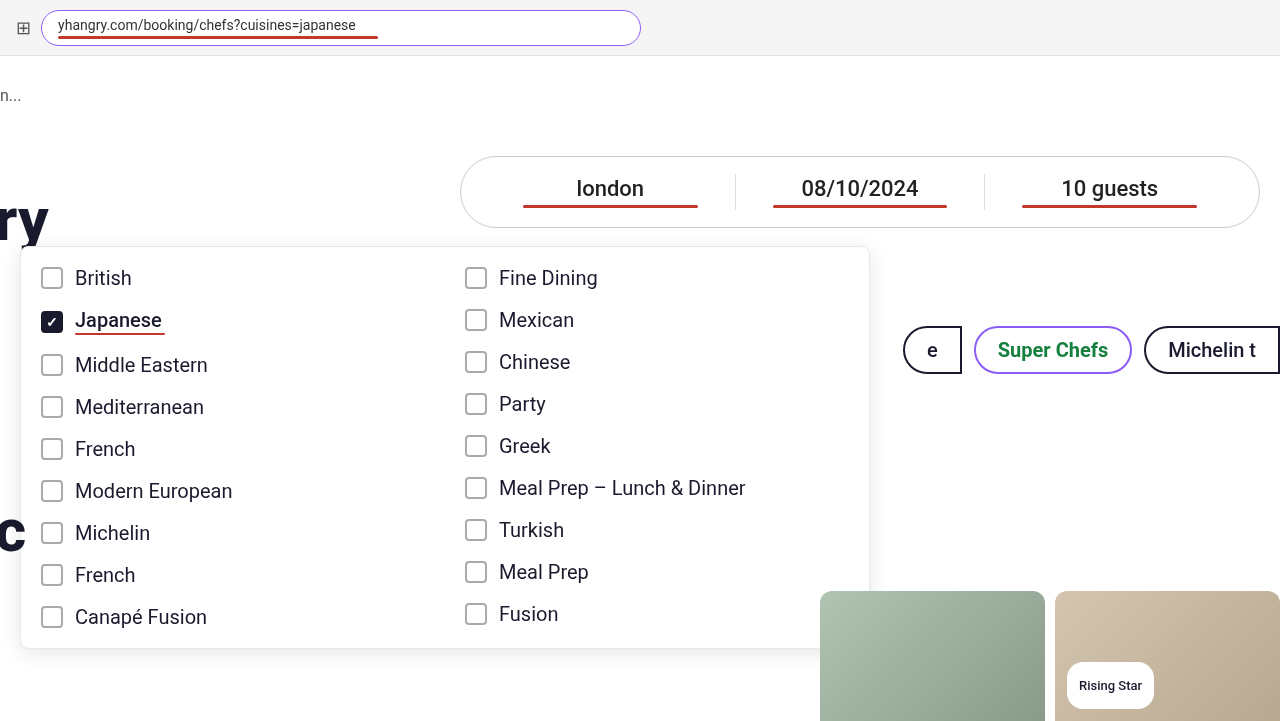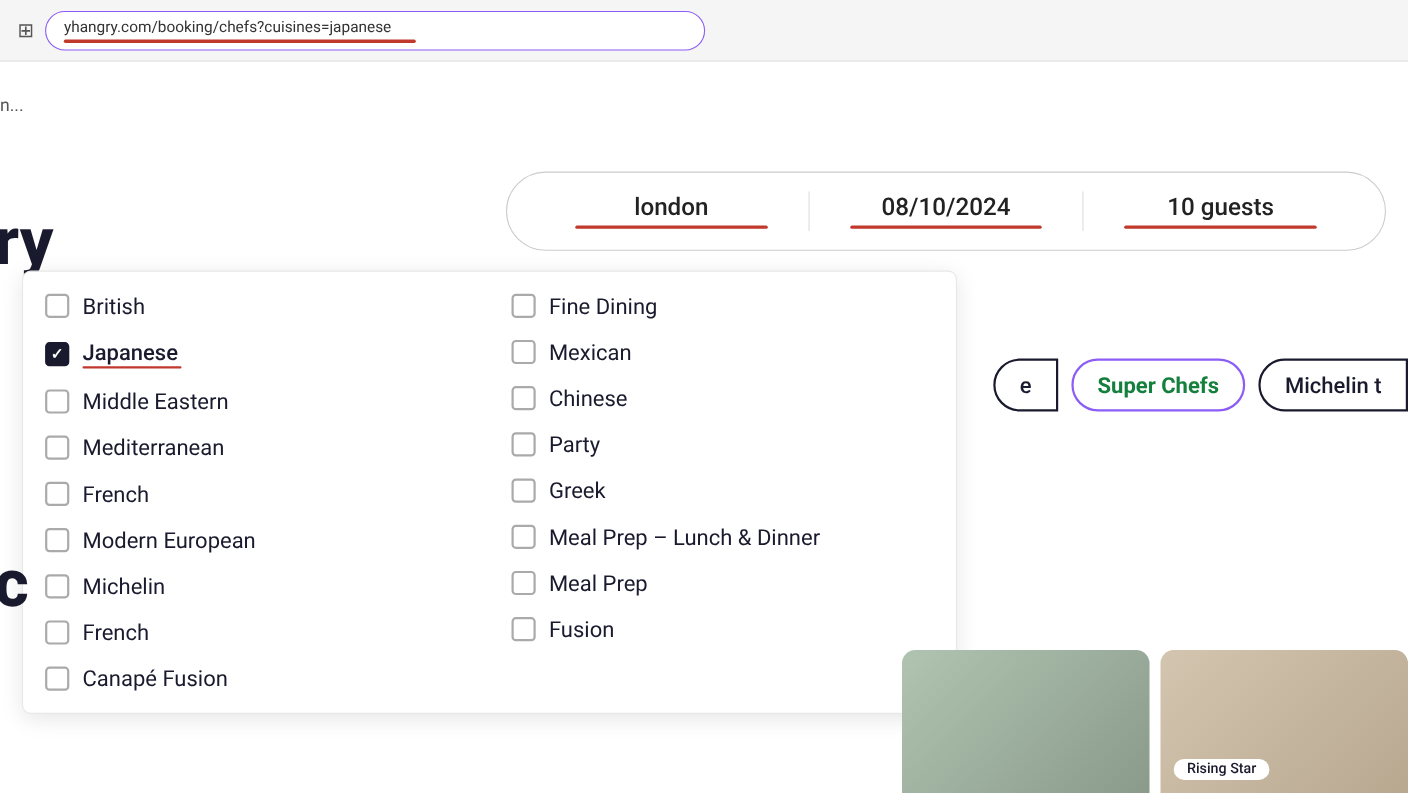--- a/index.html
+++ b/index.html
@@ -203,21 +203,21 @@
       border-radius: 12px 12px 0 0;
       position: relative;
       overflow: hidden;
     }
     .chef-card-badge {
       position: absolute;
       bottom: 12px;
       left: 12px;
       background: #fff;
       border-radius: 16px;
-      padding: 2px 12px;
+      padding: 16px 12px;
       font-size: 13px;
       font-weight: 500;
       color: #1a1a2e;
     }
 
     
     .left-partial {
       position: absolute;
       left: -5px;
       top: 128px;
@@ -362,20 +362,24 @@
       <div class="cuisine-item">
         <div class="checkbox"></div>
         <div class="cuisine-label">Greek</div>
       </div>
 
       <div class="cuisine-item">
         <div class="checkbox"></div>
         <div class="cuisine-label">Meal Prep – Lunch &amp; Dinner</div>
       </div>
 
+      <div class="cuisine-item">
+        <div class="checkbox"></div>
+        <div class="cuisine-label">Turkish</div>
+      </div>
 
       <div class="cuisine-item">
         <div class="checkbox"></div>
         <div class="cuisine-label">Meal Prep</div>
       </div>
 
       <div class="cuisine-item">
         <div class="checkbox"></div>
         <div class="cuisine-label">Fusion</div>
       </div>

